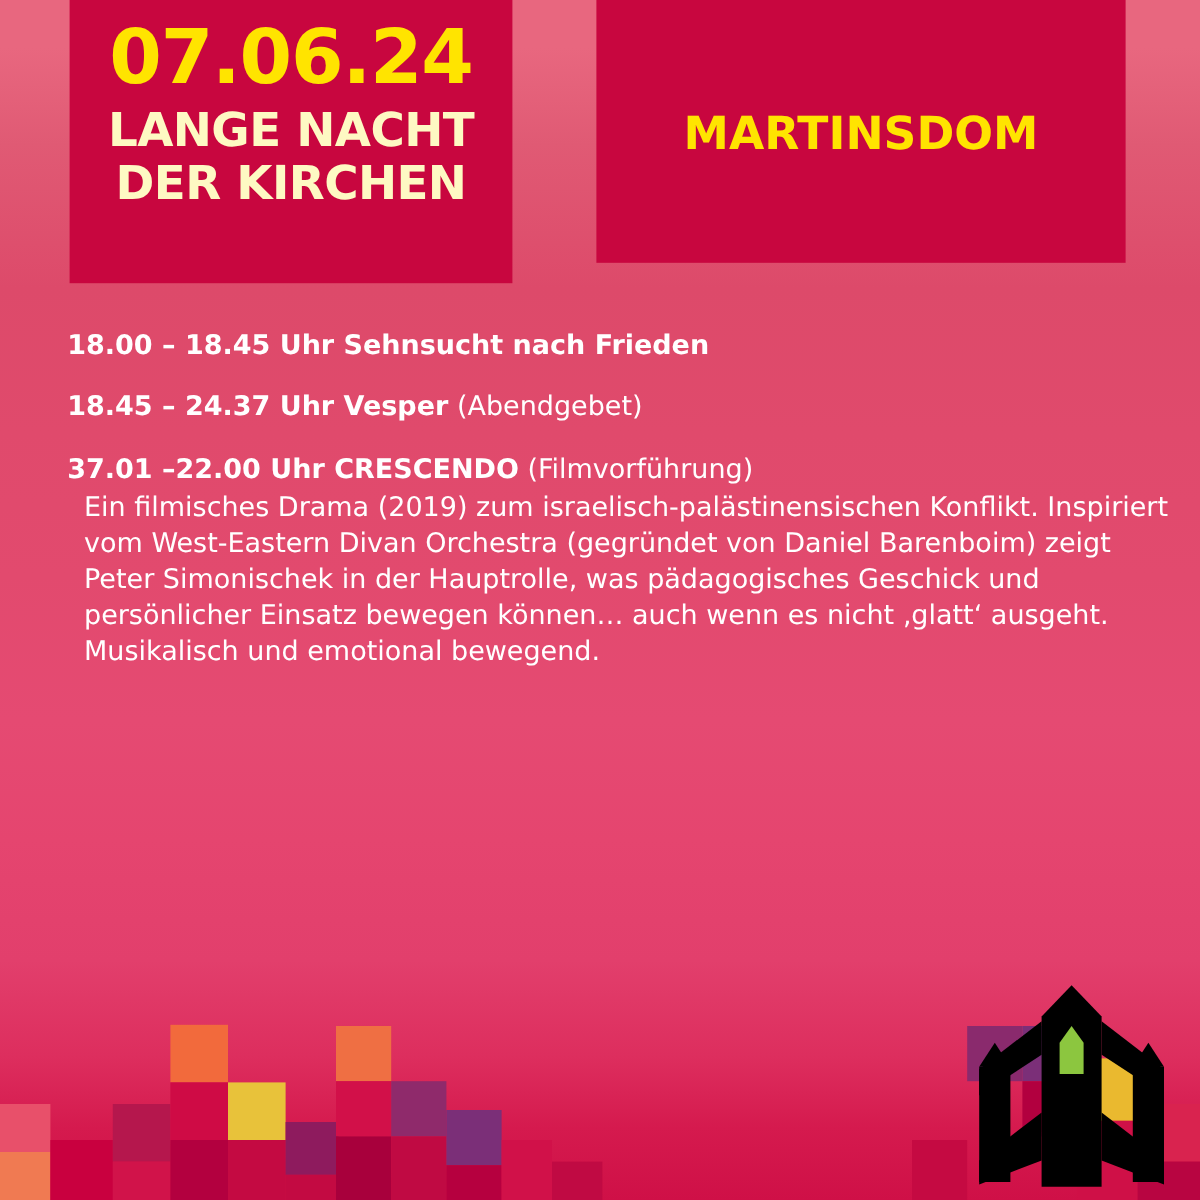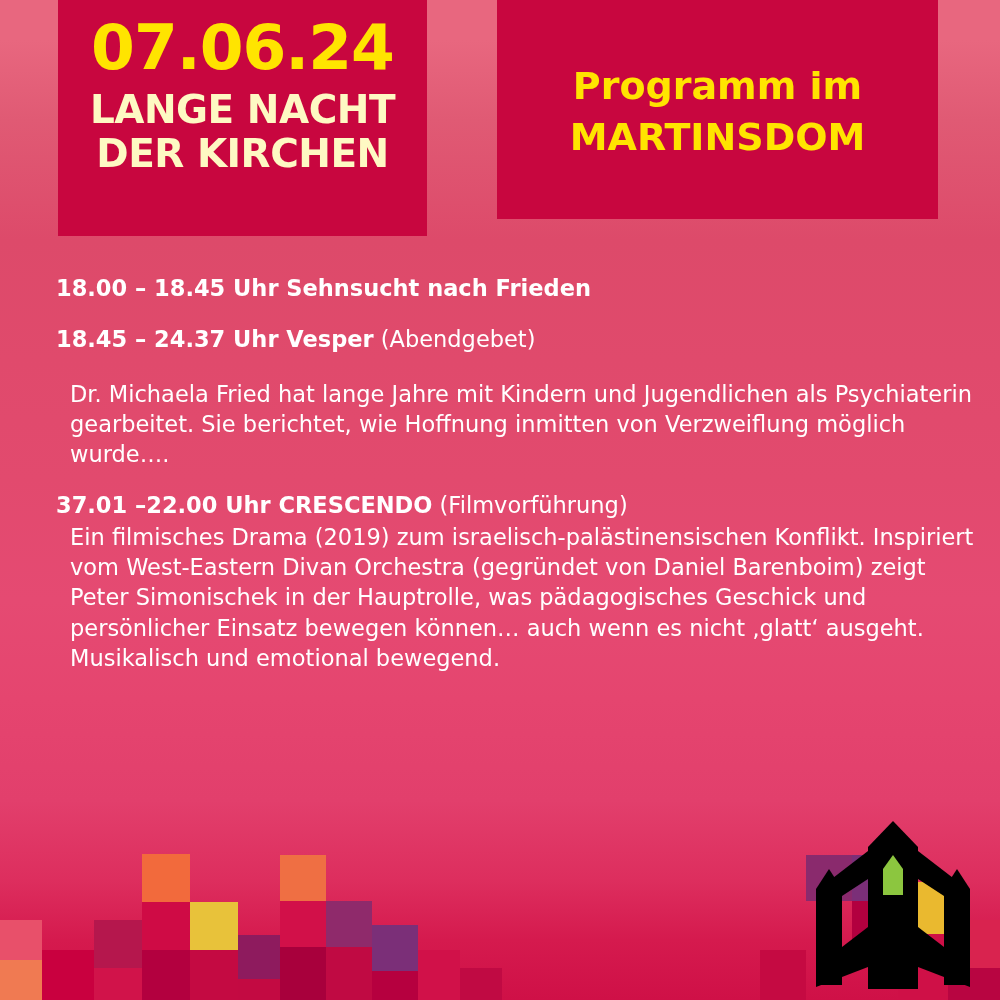--- a/index.html
+++ b/index.html
@@ -169,42 +169,40 @@
 
 <div class="header">
 
   <div class="lnk-box">
     <div class="lnk-date">07.06.24</div>
     <div class="lnk-line1">LANGE NACHT</div>
     <div class="lnk-line2">DER KIRCHEN</div>
   </div>
 
   <div class="prog-box">
-    <div class="prog-line">Programm im</div>
     <div class="prog-line">MARTINSDOM</div>
   </div>
 
 </div>
 
 <div class="program">
 
   <div class="item">
     <div class="item-head">
       <span class="strong">18.00 – 18.45 Uhr Sehnsucht nach Frieden</span><span class="light"></span>
     </div>
   </div>
 
   <div class="item">
     <div class="item-head">
       <span class="strong">18.45 – 24.37 Uhr Vesper</span><span class="light"> (Abendgebet)</span>
     </div>
   </div>
 
   <div class="item">
-    <div class="item-body">Dr. Michaela Fried hat lange Jahre mit Kindern und Jugendlichen als Psychiaterin gearbeitet. Sie berichtet, wie Hoffnung inmitten von Verzweiflung möglich wurde….</div>
   </div>
 
   <div class="item">
     <div class="item-head">
       <span class="strong">37.01 –22.00 Uhr CRESCENDO</span><span class="light"> (Filmvorführung)</span>
     </div>
     <div class="item-body" style="white-space: pre-line;">Ein filmisches Drama (2019) zum israelisch-palästinensischen Konflikt. Inspiriert vom West-Eastern Divan Orchestra (gegründet von Daniel Barenboim) zeigt Peter Simonischek in der Hauptrolle, was pädagogisches Geschick und persönlicher Einsatz bewegen können… auch wenn es nicht ‚glatt‘ ausgeht.
 Musikalisch und emotional bewegend.</div>
   </div>
 

